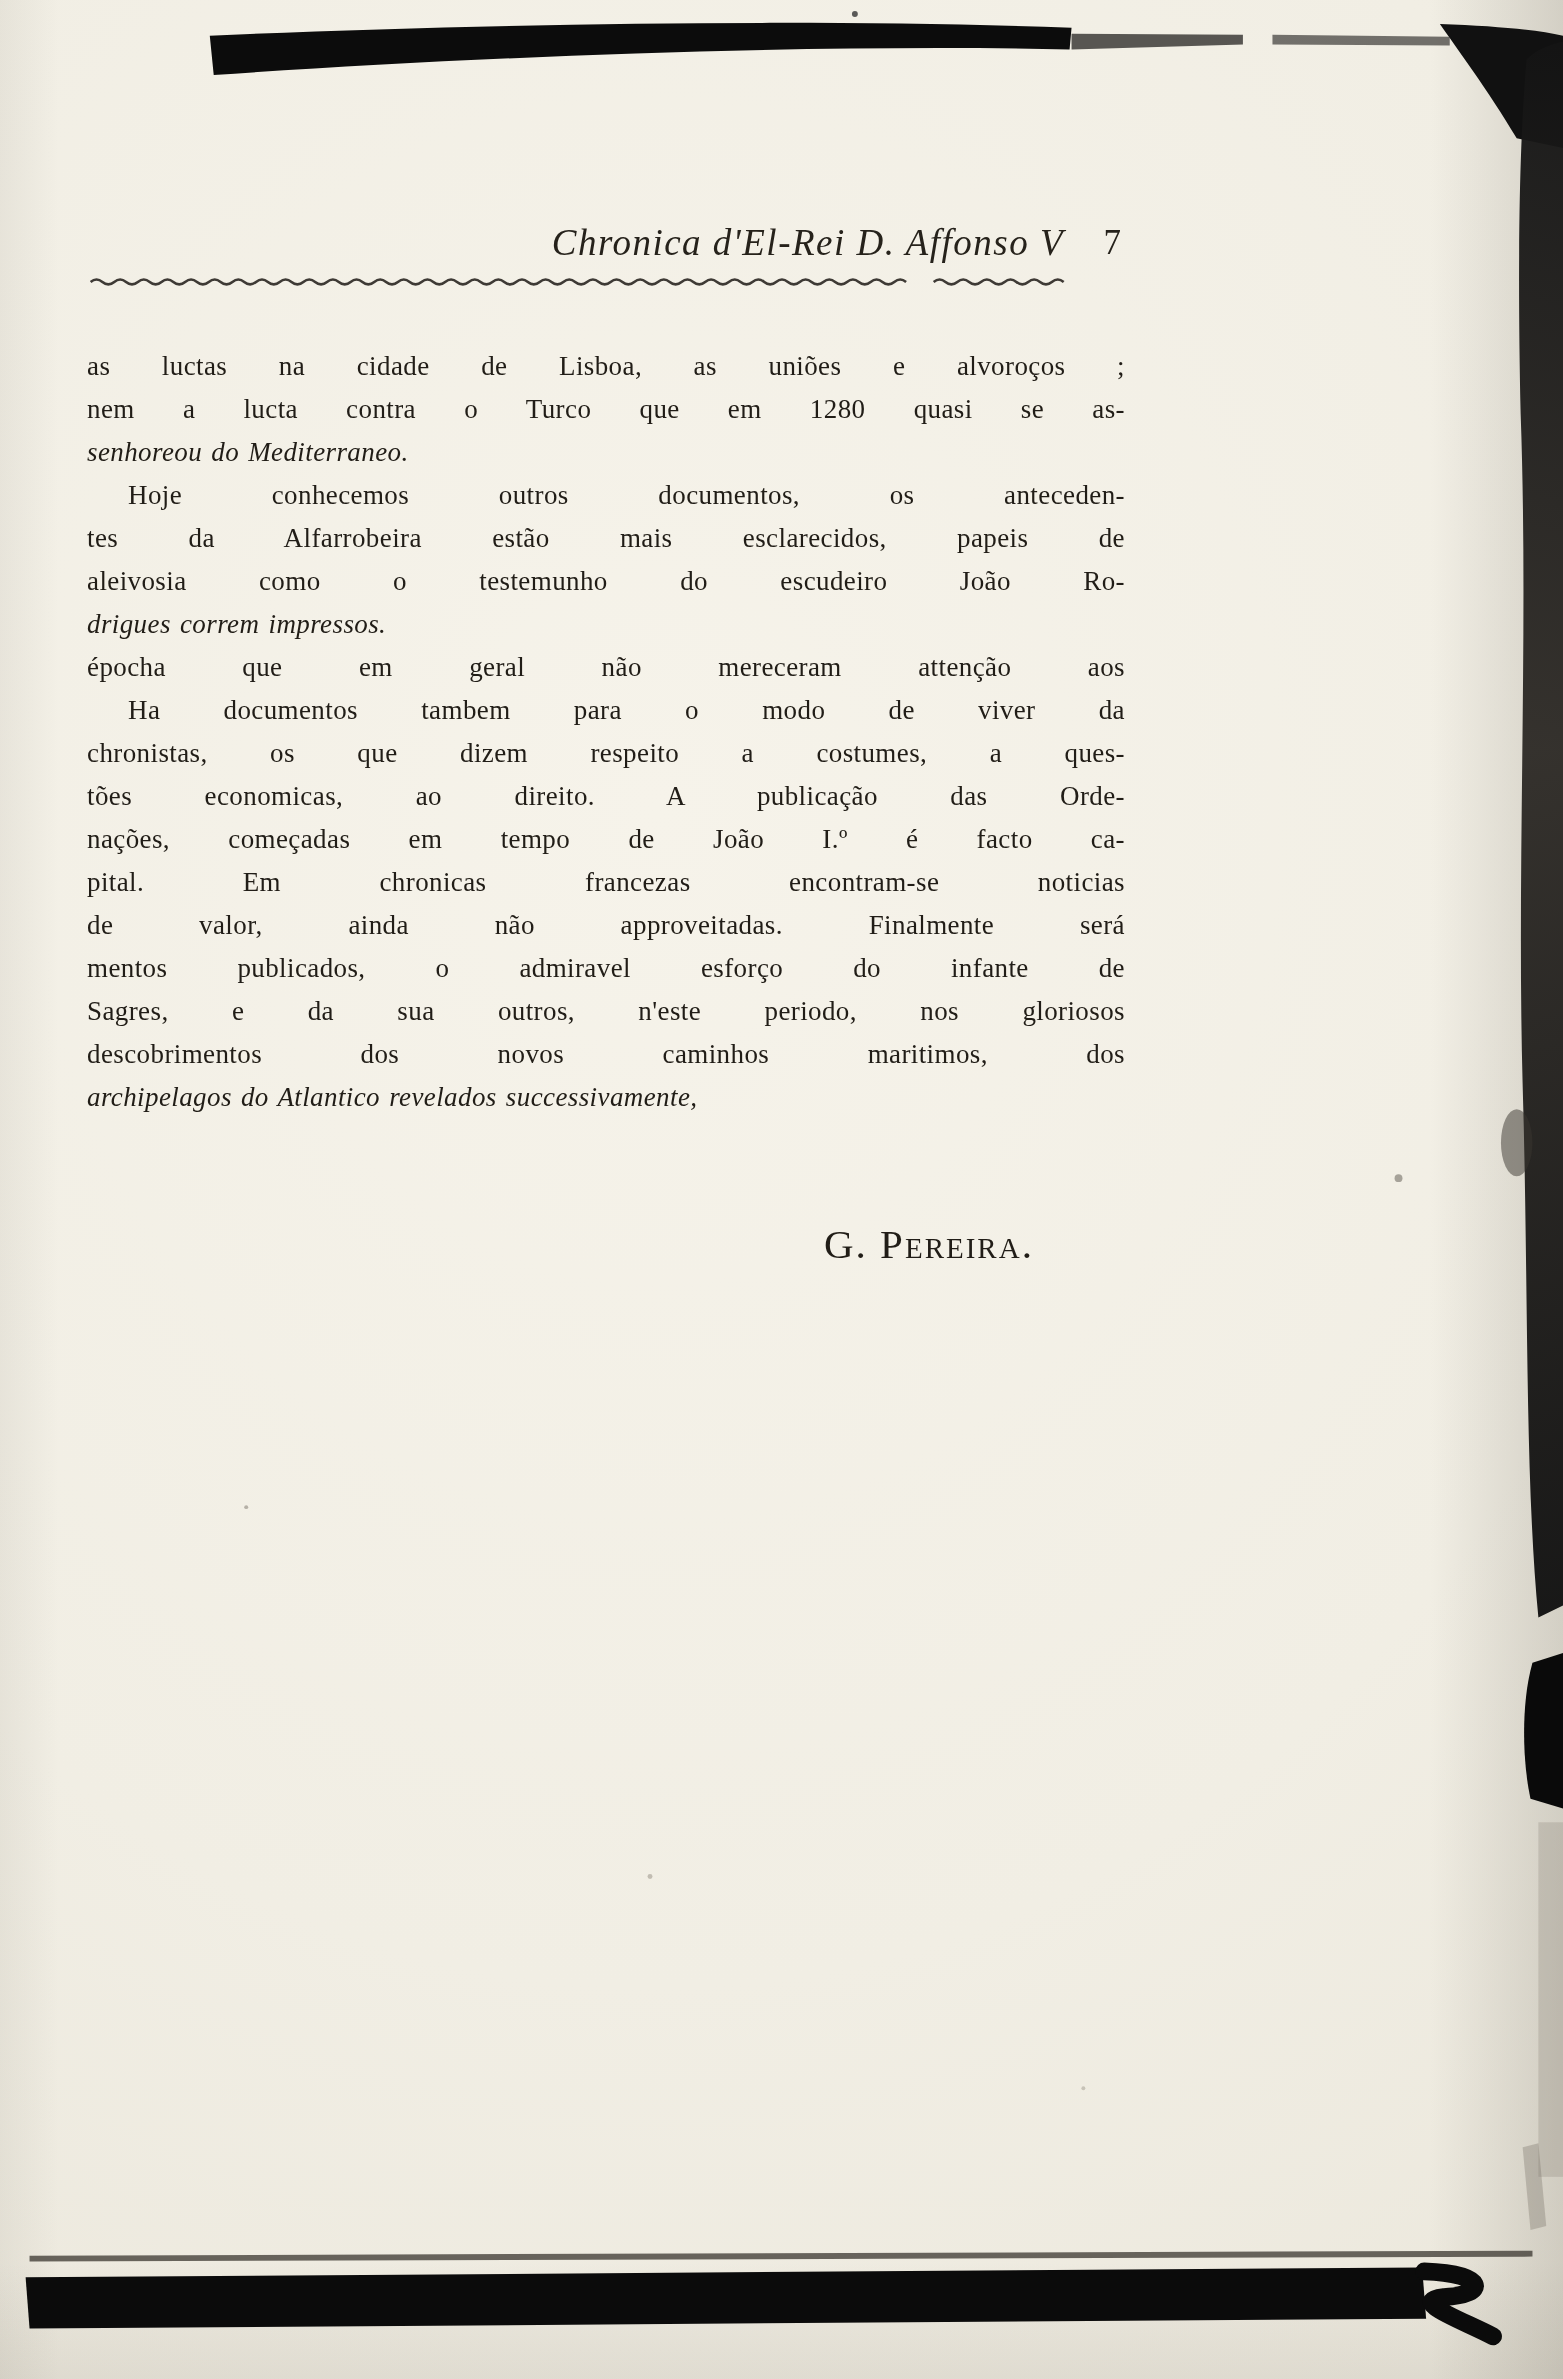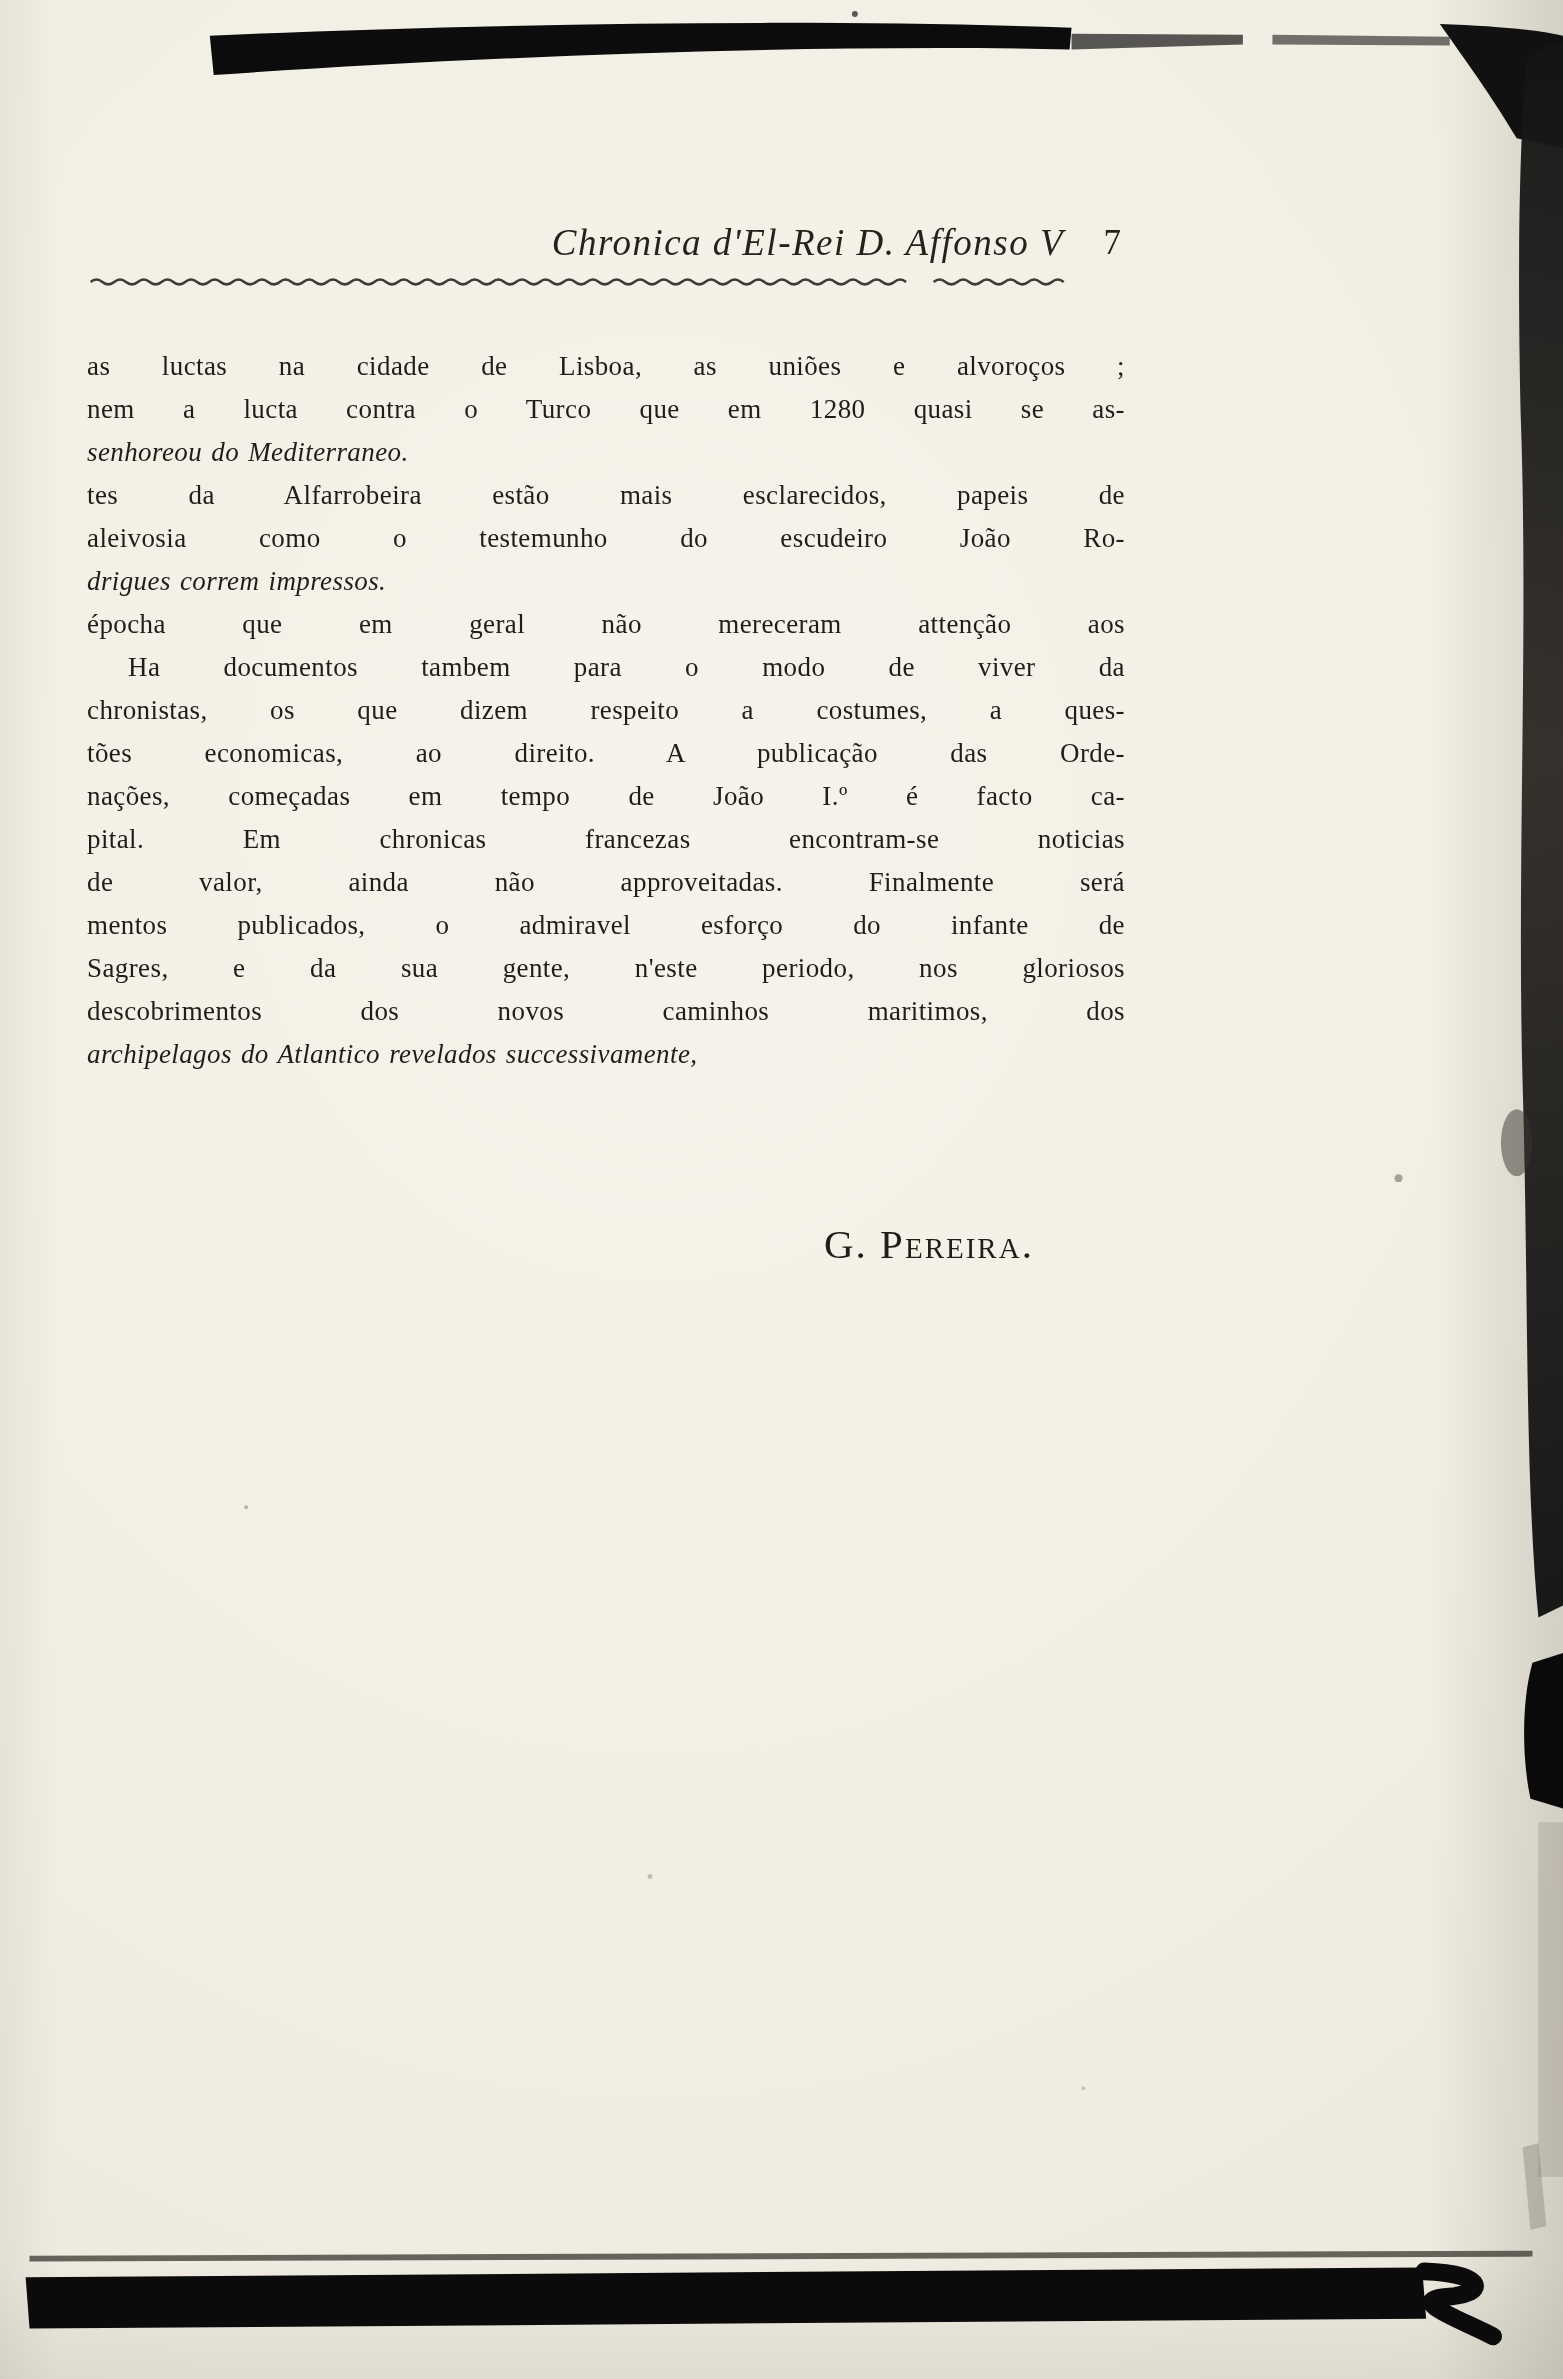--- a/index.html
+++ b/index.html
@@ -108,32 +108,33 @@
 
   <div class="header">
     <div class="title">Chronica d'El-Rei D. Affonso V</div>
     <div class="pagenum">7</div>
   </div>
 
   <div class="bodytext">
       <div class="line">as luctas na cidade de Lisboa, as uniões e alvoroços ;</div>
       <div class="line">nem a lucta contra o Turco que em 1280 quasi se as-</div>
       <div class="line last">senhoreou do Mediterraneo.</div>
+      <div class="line indent">Hoje conhecemos outros documentos, os anteceden-</div>
       <div class="line">tes da Alfarrobeira estão mais esclarecidos, papeis de</div>
       <div class="line">aleivosia como o testemunho do escudeiro João Ro-</div>
       <div class="line last">drigues correm impressos.</div>
       <div class="line">épocha que em geral não mereceram attenção aos</div>
       <div class="line indent">Ha documentos tambem para o modo de viver da</div>
       <div class="line">chronistas, os que dizem respeito a costumes, a ques-</div>
       <div class="line">tões economicas, ao direito. A publicação das Orde-</div>
       <div class="line">nações, começadas em tempo de João I.º é facto ca-</div>
       <div class="line">pital. Em chronicas francezas encontram-se noticias</div>
       <div class="line">de valor, ainda não approveitadas. Finalmente será</div>
       <div class="line">mentos publicados, o admiravel esforço do infante de</div>
-      <div class="line">Sagres, e da sua gente, n'este periodo, nos gloriosos</div>
+      <div class="line">Sagres, e da sua outros, n'este periodo, nos gloriosos</div>
       <div class="line">descobrimentos dos novos caminhos maritimos, dos</div>
       <div class="line last">archipelagos do Atlantico revelados successivamente,</div>
     </div>
 
   <div class="signature">G. Pereira.</div>
 
 </div>
 
 
 </body></html>

